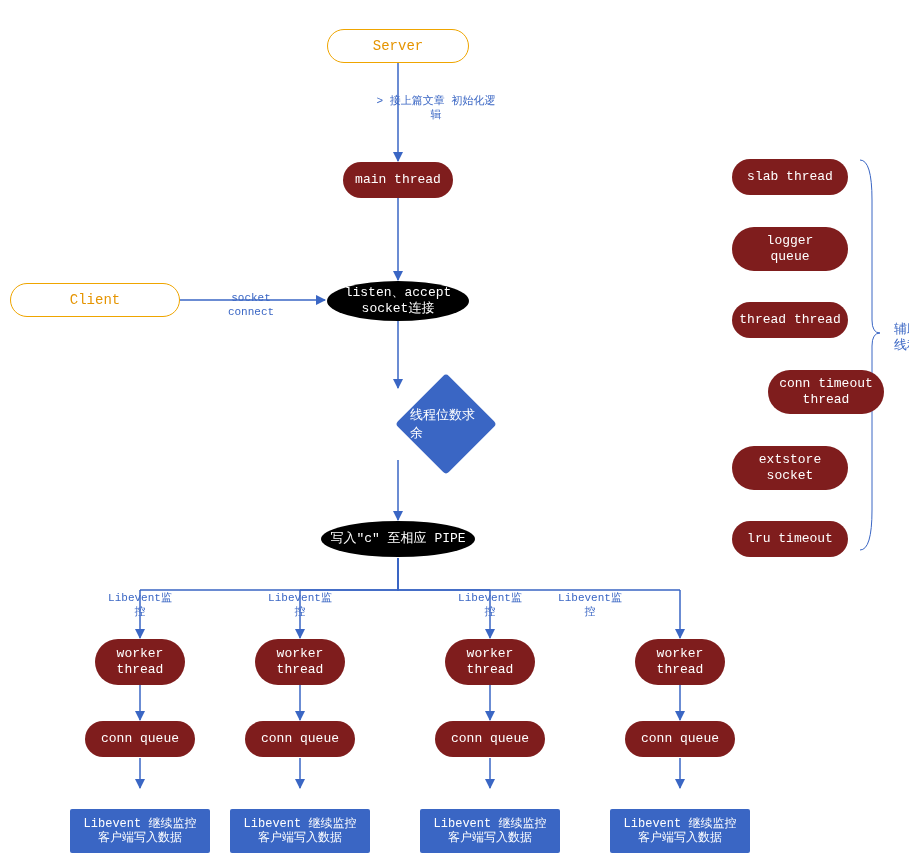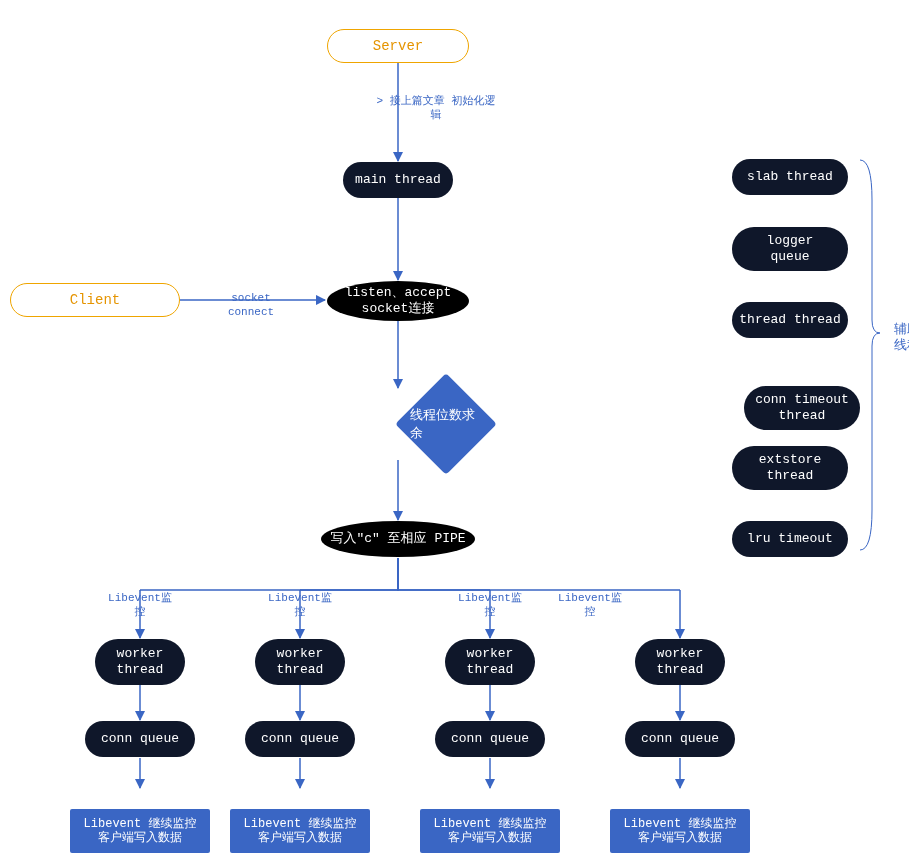--- a/index.html
+++ b/index.html
@@ -32,21 +32,21 @@
     user-select: none;
   }
   .terminal {
     border: 1px solid #efa500;
     color: #e59400;
     background: #ffffff;
     border-radius: 999px;
     font-size: 14px;
   }
   .process {
-    background: #0f172a;
+    background: #7f1d1d;
     color: #ffffff;
     border-radius: 999px;
     font-size: 13px;
   }
   .ellipse {
     background: #000000;
     color: #ffffff;
     border-radius: 50% / 50%;
     font-size: 13px;
   }
@@ -227,27 +227,27 @@
   <div class="node process" style="left:732px; top:159px; width:116px; height:36px;">
     <span>slab thread</span>
   </div>
   <div class="node process" style="left:732px; top:227px; width:116px; height:44px; white-space:pre-line;">
     <span>logger
 queue</span>
   </div>
   <div class="node process" style="left:732px; top:302px; width:116px; height:36px;">
     <span>thread thread</span>
   </div>
-  <div class="node process" style="left:744px; top:370px; width:116px; height:44px; white-space:pre-line;margin-top:16px;">
+  <div class="node process" style="left:768px; top:370px; width:116px; height:44px; white-space:pre-line;">
     <span>conn timeout
 thread</span>
   </div>
   <div class="node process" style="left:732px; top:446px; width:116px; height:44px; white-space:pre-line;">
     <span>extstore
-thread</span>
+socket</span>
   </div>
   <div class="node process" style="left:732px; top:521px; width:116px; height:36px;">
     <span>lru timeout</span>
   </div>
 
   <div class="side-label" style="left:894px; top:322px; width:30px; white-space:pre-line;">辅助
 线程</div>
 
 </div>
 

